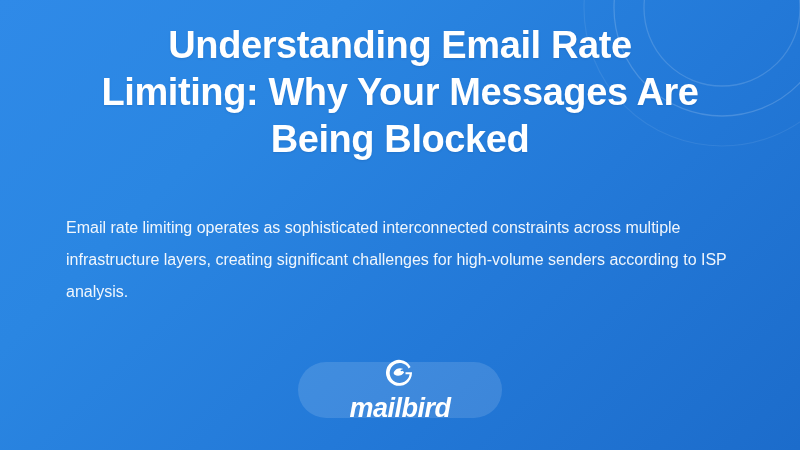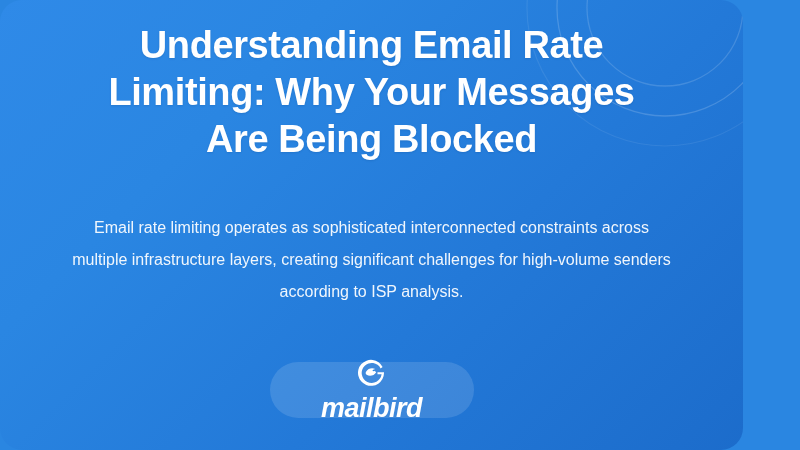--- a/index.html
+++ b/index.html
@@ -9,30 +9,29 @@
   body {
     width: 800px;
     height: 450px;
     overflow: hidden;
     font-family: "Liberation Sans", sans-serif;
     background: #2a86e1;
   }
 
   .hero {
     position: relative;
-    width: 743px;
+    width: 800px;
     height: 450px;
     box-sizing: border-box;
     overflow: hidden;
     background:
       linear-gradient(135deg, #2f8ae8 0%, #2a86e2 28%, #2379d8 62%, #1c6ccb 100%);
     display: flex;
     flex-direction: column;
     align-items: center;
-    border-radius: 22px;
   }
 
   
   .deco {
     position: absolute;
     top: 0;
     right: 0;
     width: 260px;
     height: 220px;
     pointer-events: none;
@@ -56,21 +55,20 @@
     padding: 0 90px;
     box-sizing: border-box;
   }
 
   .subtitle {
     margin: 0;
     position: absolute;
     top: 212px;
     left: 0;
     right: 0;
-    text-align: center;
     color: rgba(255, 255, 255, 0.93);
     font-size: 16px;
     line-height: 32px;
     font-weight: normal;
     padding: 0 66px;
     box-sizing: border-box;
   }
 
   .logo-badge {
     position: absolute;

